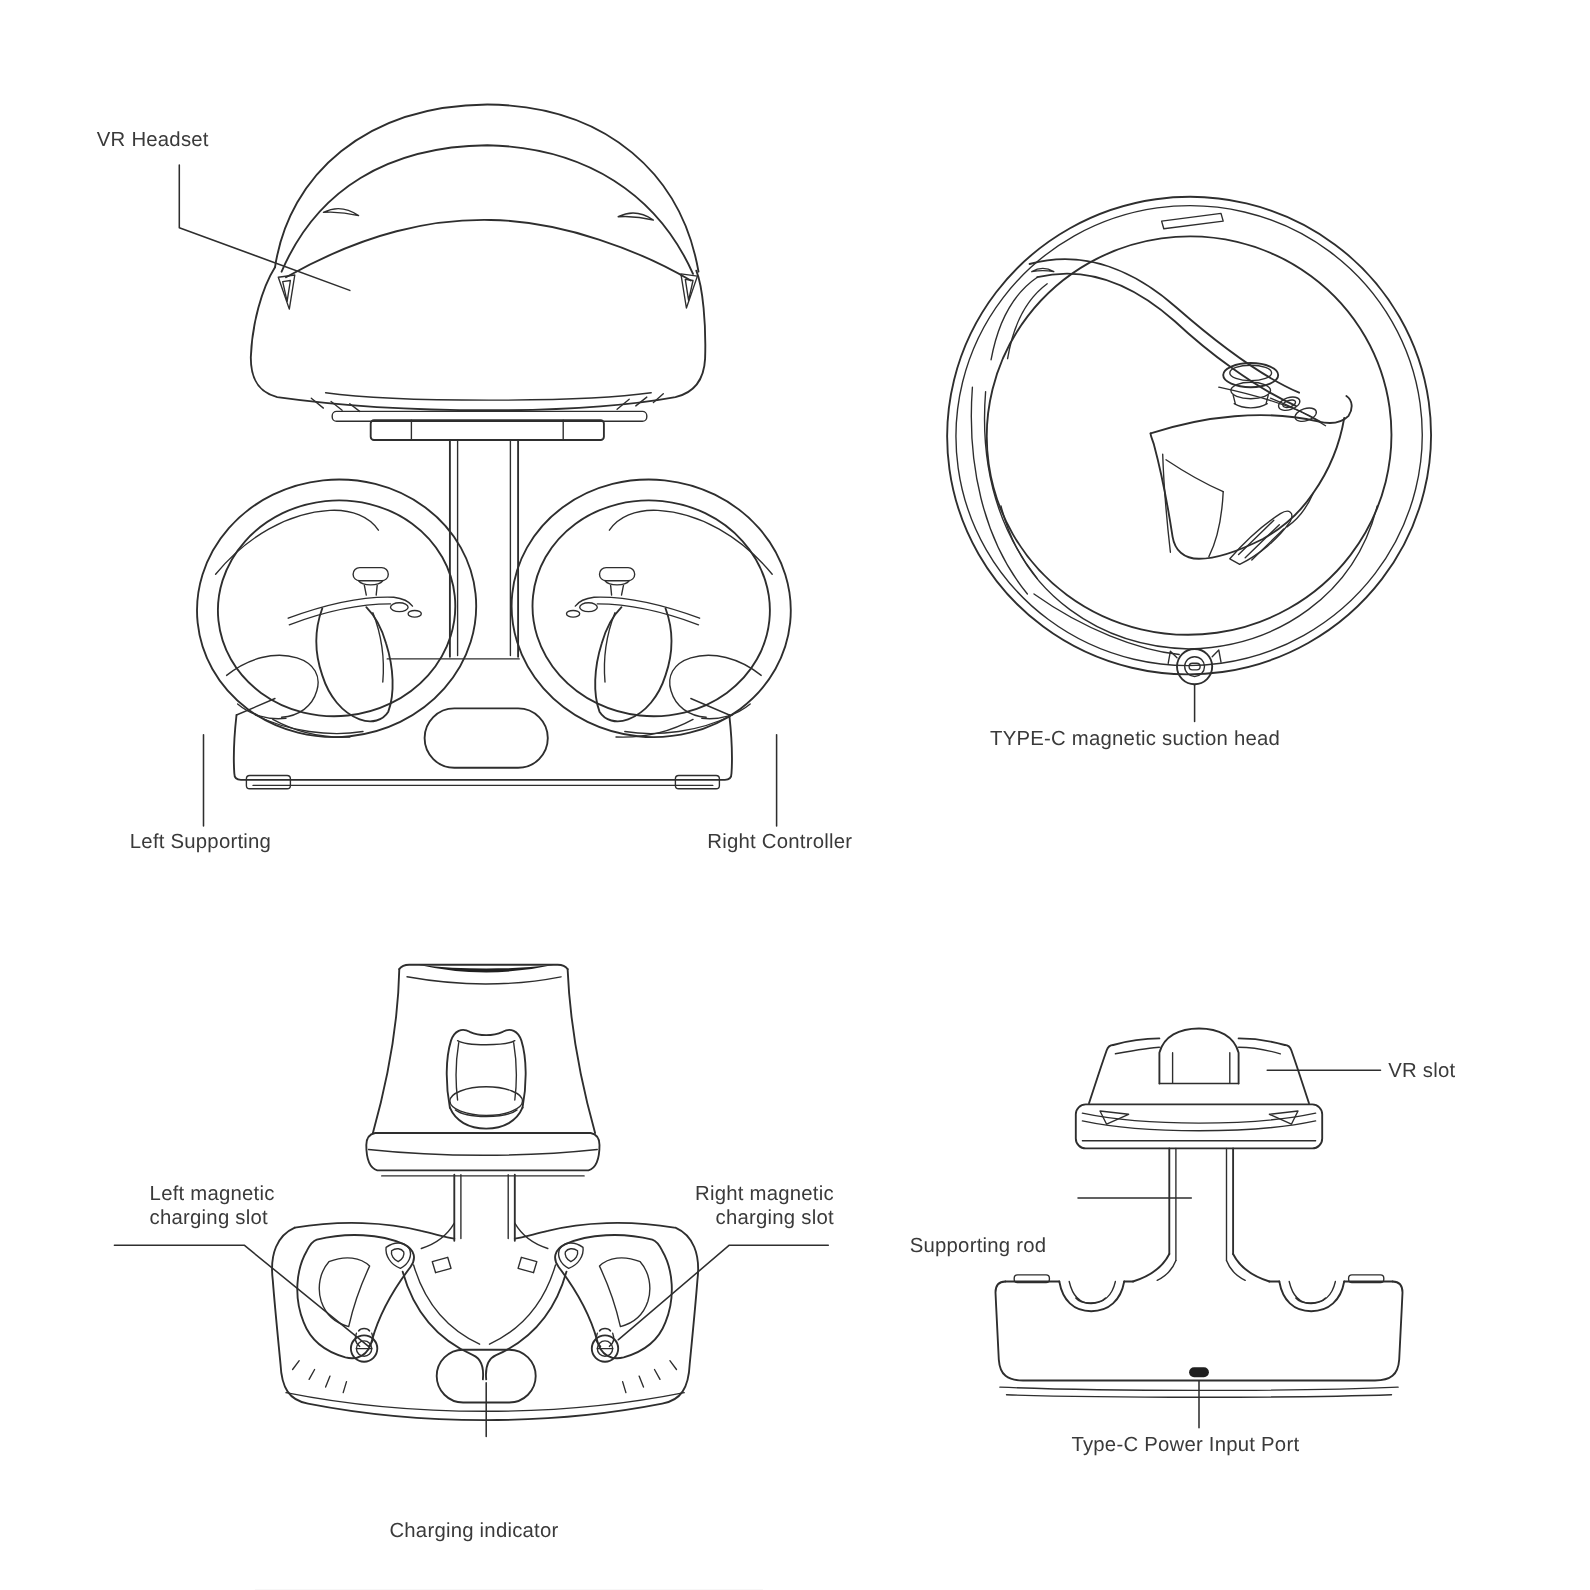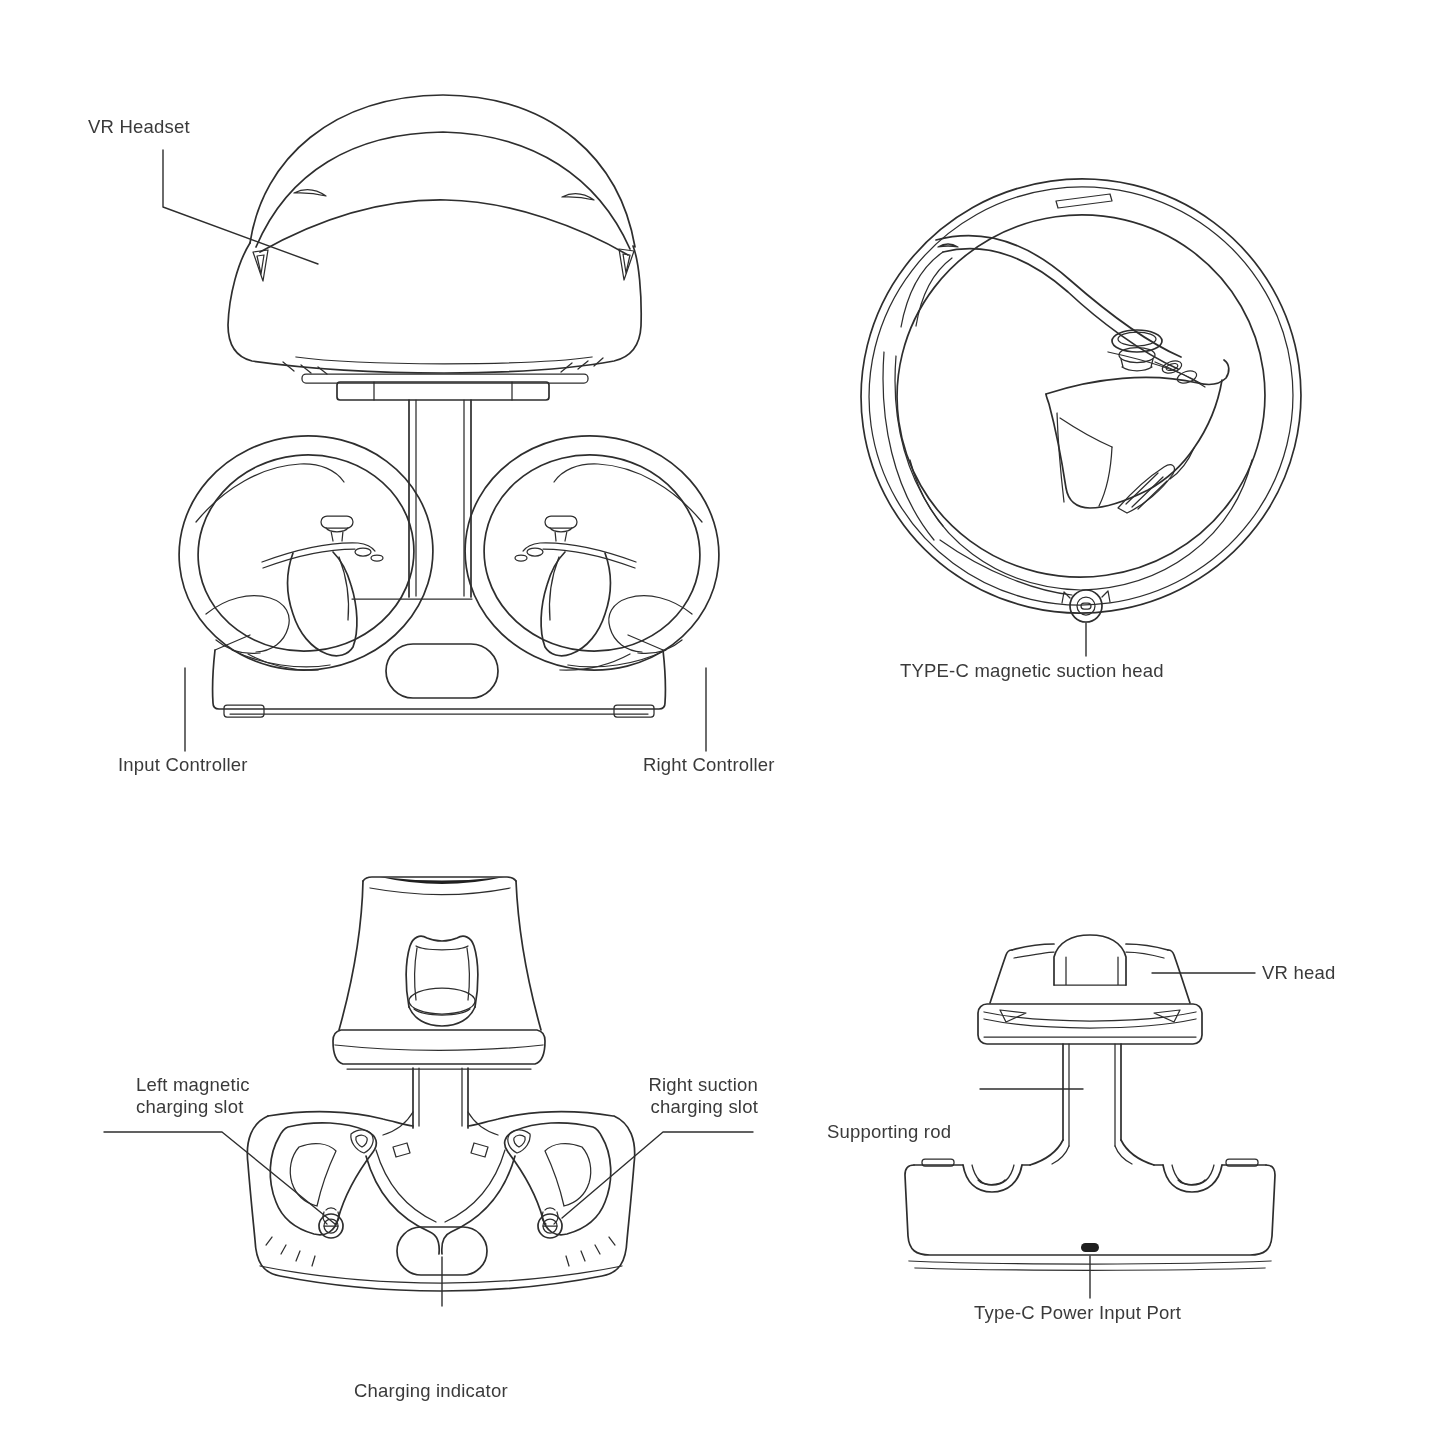--- a/index.html
+++ b/index.html
@@ -273,24 +273,24 @@
       <polyline class="leader" points="104,1132 222,1132 335,1224"></polyline>
       <polyline class="leader" points="753,1132 663,1132 562,1218"></polyline>
       <line class="leader" x1="442" y1="1257" x2="442" y2="1306"></line>
       <line class="leader" x1="1152" y1="973" x2="1255" y2="973"></line>
       <line class="leader" x1="980" y1="1089" x2="1083" y2="1089"></line>
       <line class="leader" x1="1090" y1="1256" x2="1090" y2="1298"></line>
     </g>
   </svg>
 
   <div class="label" style="left:88px;top:116px">VR Headset</div>
-  <div class="label" style="left:118px;top:754px">Input Controller</div>
+  <div class="label" style="left:118px;top:754px">Left Supporting</div>
   <div class="label" style="left:643px;top:754px">Right Controller</div>
   <div class="label" style="left:900px;top:660px">TYPE-C magnetic suction head</div>
   <div class="label" style="left:136px;top:1074px">Left magnetic
 charging slot</div>
-  <div class="label right" style="left:558px;top:1074px;width:200px">Right suction
+  <div class="label right" style="left:558px;top:1074px;width:200px">Right magnetic
 charging slot</div>
   <div class="label" style="left:354px;top:1380px">Charging indicator</div>
-  <div class="label" style="left:1262px;top:962px">VR head</div>
+  <div class="label" style="left:1262px;top:962px">VR slot</div>
   <div class="label" style="left:827px;top:1121px">Supporting rod</div>
   <div class="label" style="left:974px;top:1302px">Type-C Power Input Port</div>
 </div>
 
 </body></html>

